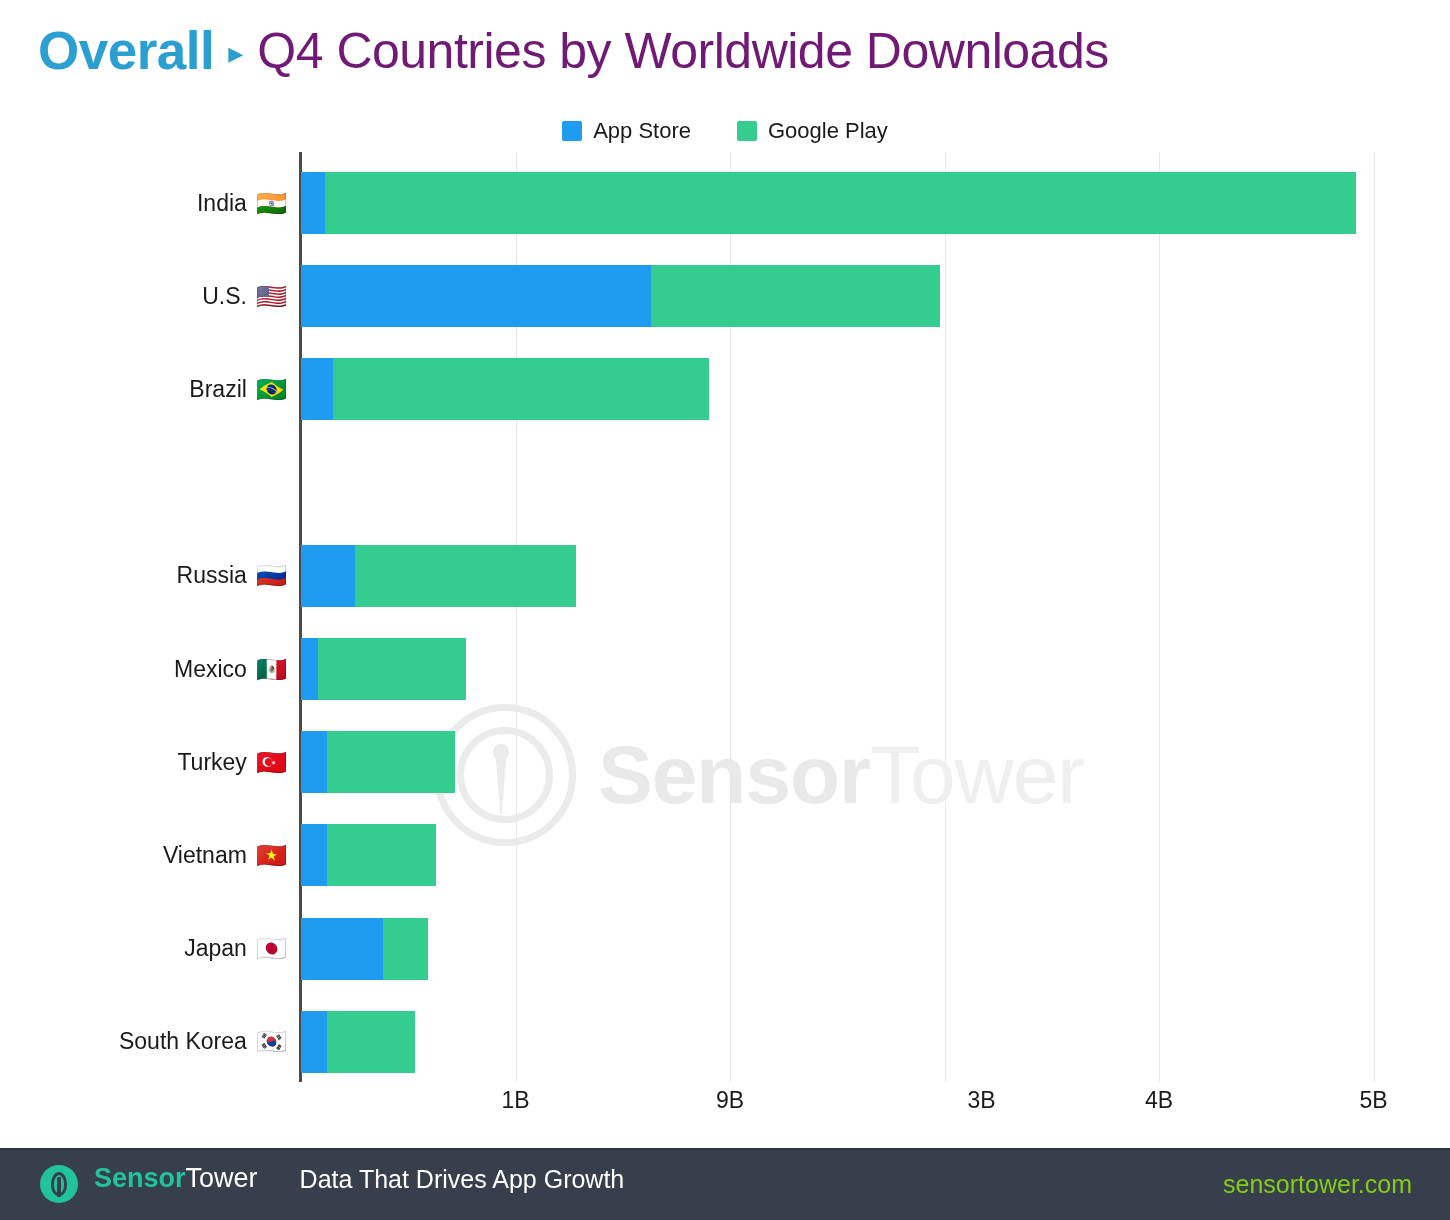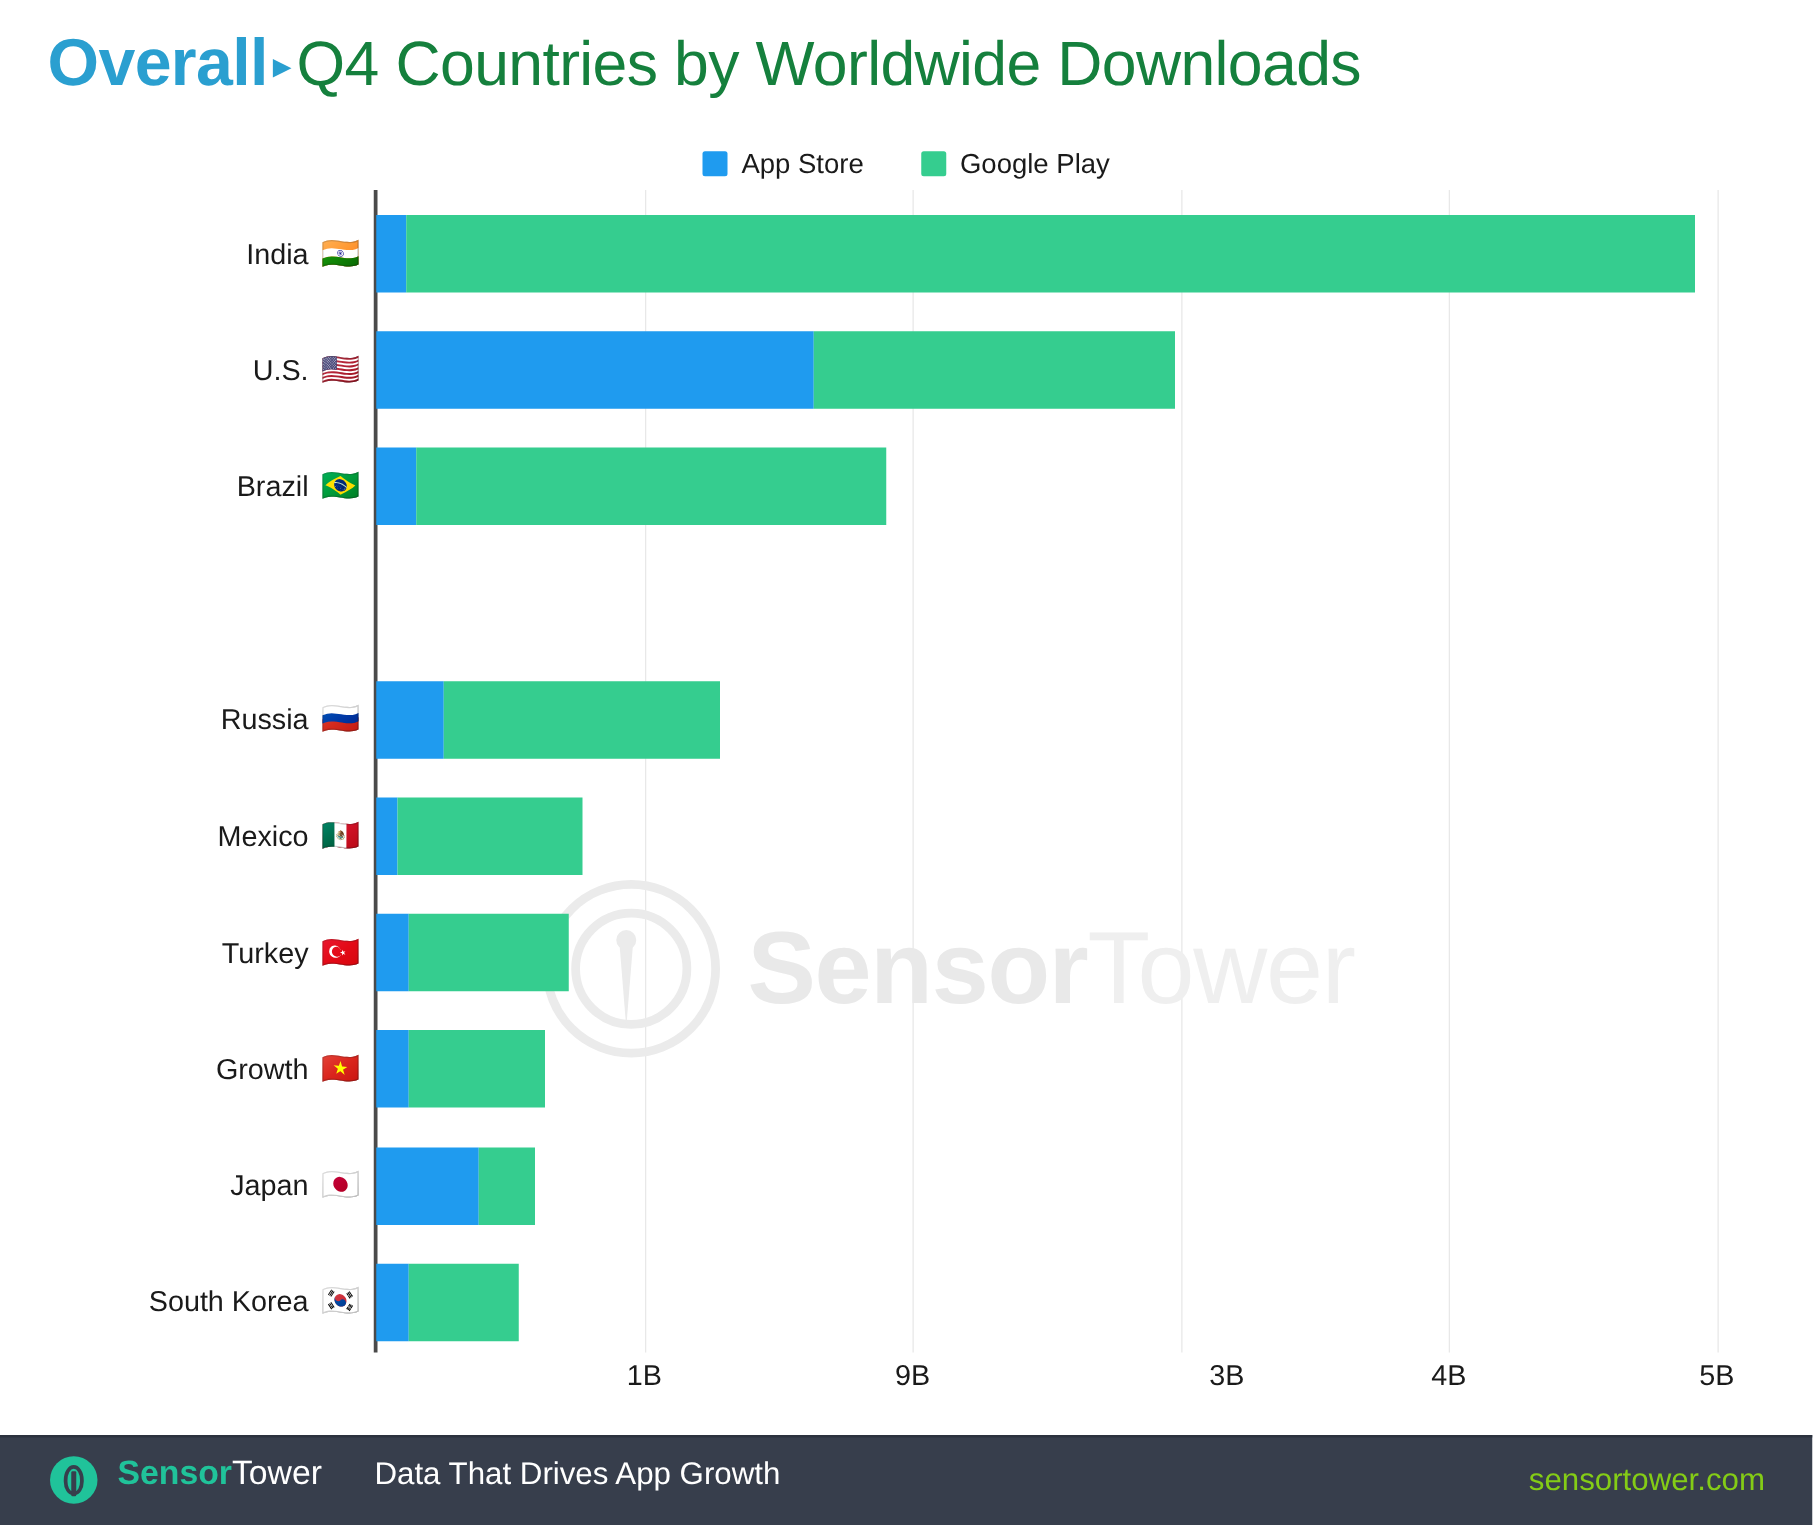--- a/index.html
+++ b/index.html
@@ -15,40 +15,40 @@
     position: relative;
   }
 
   
   .title-bar {
     position: absolute;
     left: 38px;
     top: 20px;
     display: flex;
     align-items: center;
-    gap: 4px;
+    gap: 14px;
     white-space: nowrap;
   }
   .title-overall {
     font-size: 53px;
     font-weight: bold;
     color: #2a9fd0;
     letter-spacing: -0.5px;
   }
   .title-arrow {
     color: #2a9fd0;
     font-size: 30px;
     line-height: 1;
     position: relative;
     top: 2px;
   }
   .title-main {
     font-size: 50px;
     font-weight: normal;
-    color: #15803d;
+    color: #701a75;
     letter-spacing: -0.5px;
   }
 
   
   .legend {
     position: absolute;
     top: 118px;
     left: 0;
     width: 1450px;
     display: flex;
@@ -381,21 +381,21 @@
           <span class="row-name">Mexico</span>
           <span class="row-flag">🇲🇽</span>
         </div>
         <div class="bar-wrap" style="height: 62px;">
           <div class="seg" style="width: 17.16px; background: rgb(31, 155, 239);"></div>
           <div class="seg" style="width: 148.005px; background: rgb(53, 205, 143);"></div>
         </div>
       </div>
       <div class="row" style="top: 672.4px; height: 62px;">
         <div class="row-label">
-          <span class="row-name">Growth</span>
+          <span class="row-name">Vietnam</span>
           <span class="row-flag">🇻🇳</span>
         </div>
         <div class="bar-wrap" style="height: 62px;">
           <div class="seg" style="width: 25.74px; background: rgb(31, 155, 239);"></div>
           <div class="seg" style="width: 109.395px; background: rgb(53, 205, 143);"></div>
         </div>
       </div>
       <div class="row" style="top: 765.6px; height: 62px;">
         <div class="row-label">
           <span class="row-name">Japan</span>

